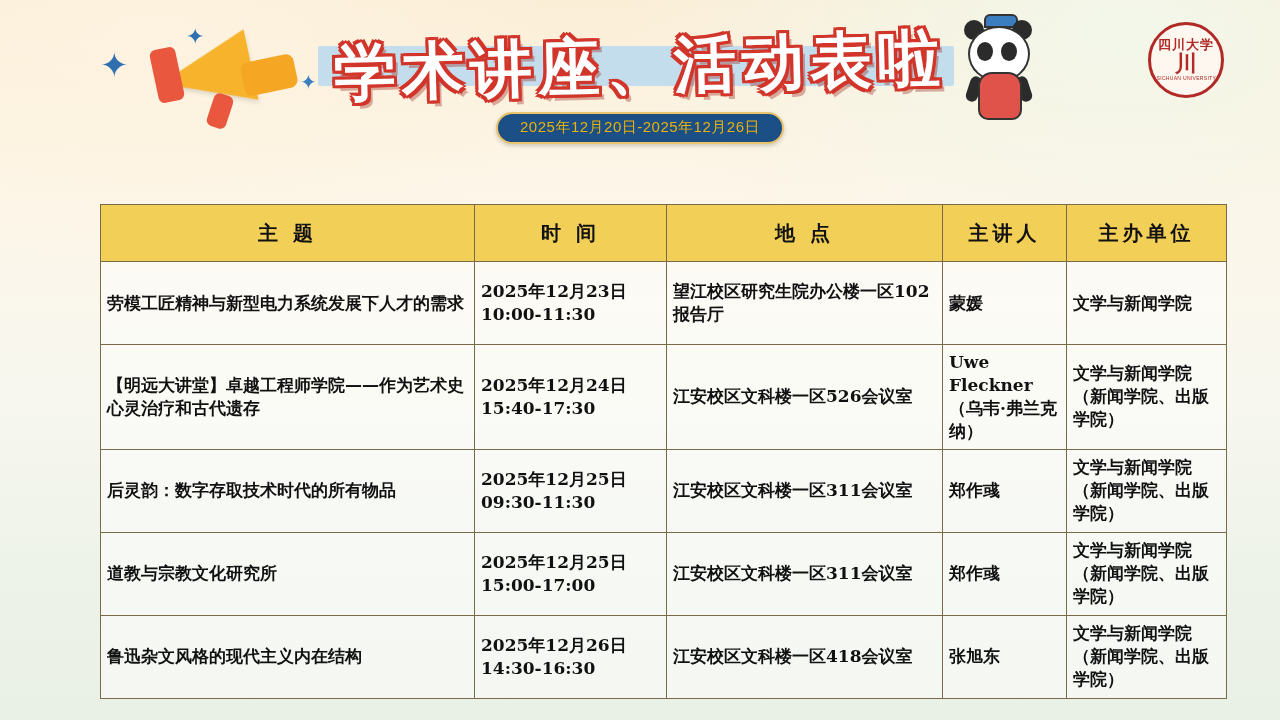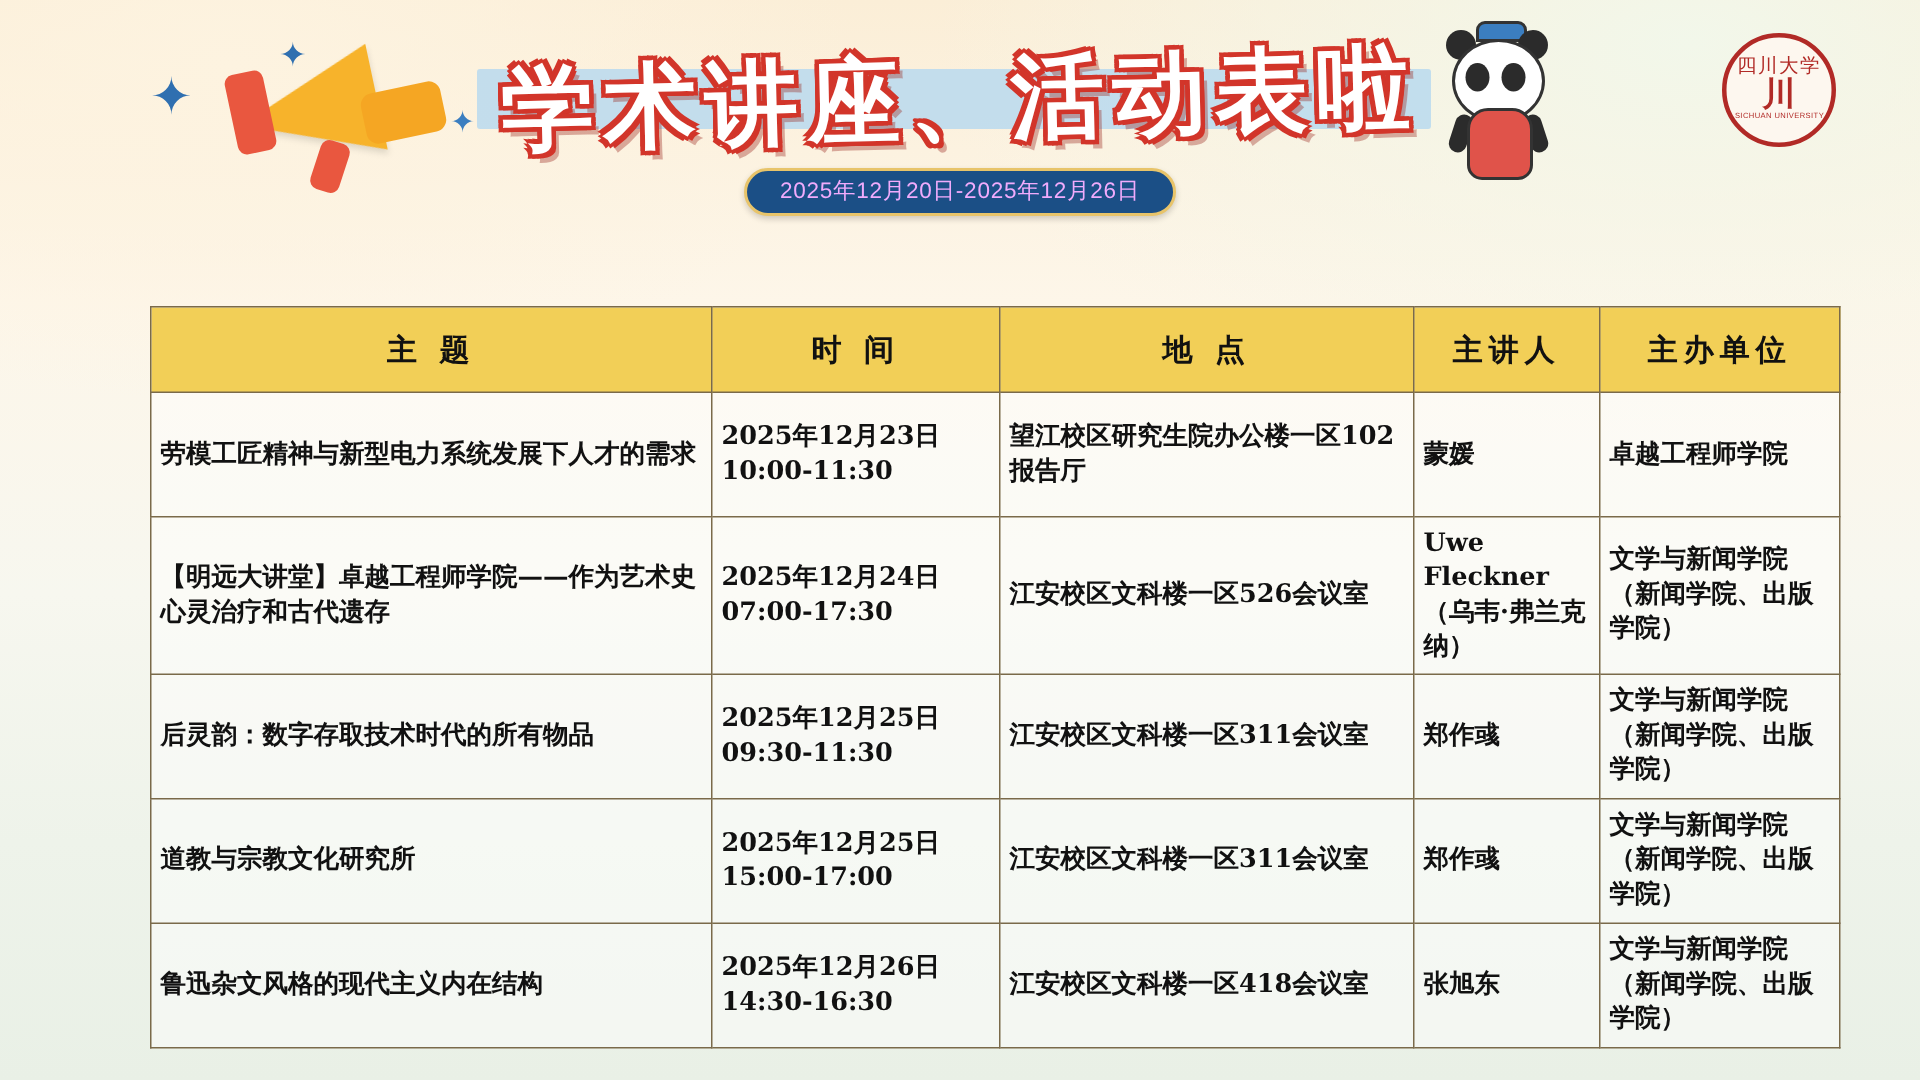--- a/index.html
+++ b/index.html
@@ -54,21 +54,21 @@
       -3px -3px 0 #d2352a, 3px -3px 0 #d2352a, -3px 3px 0 #d2352a, 3px 3px 0 #d2352a,
       5px 6px 0 rgba(150,30,20,.35);
     transform: rotate(-1.4deg);
   }
   .date-pill {
     position: absolute;
     left: 50%;
     transform: translateX(-50%);
     top: 112px;
     background: #1b4f86;
-    color: #f0abfc;
+    color: #eab308;
     border: 2px solid #e8c46a;
     border-radius: 16px;
     padding: 4px 22px 5px;
     font-size: 15px;
     letter-spacing: .5px;
     white-space: nowrap;
     box-shadow: 0 2px 4px rgba(0,0,0,.18);
   }
 
   
@@ -204,21 +204,21 @@
     display: flex;
     flex-direction: column;
     align-items: center;
     justify-content: center;
     text-align: center;
     line-height: 1.05;
   }
   .uni-logo .cn {
     font-family: "DejaVu Serif", "Liberation Serif", serif;
     font-size: 13px;
-    font-weight: normal;
+    font-weight: bold;
     letter-spacing: 1px;
   }
   .uni-logo .glyph {
     font-family: "DejaVu Serif", "Liberation Serif", serif;
     font-size: 22px;
     font-weight: bold;
     margin: 1px 0;
   }
   .uni-logo .en {
     font-size: 5.5px;
@@ -342,26 +342,26 @@
           <th>主办单位</th>
         </tr>
       </thead>
       <tbody>
         <tr>
           <td class="topic">劳模工匠精神与新型电力系统发展下人才的需求</td>
           <td class="time">2025年12月23日
 10:00-11:30</td>
           <td class="place">望江校区研究生院办公楼一区102报告厅</td>
           <td class="speaker">蒙媛</td>
-          <td class="host">卓越工程师学院</td>
+          <td class="host">文学与新闻学院</td>
         </tr>
         <tr>
           <td class="topic">【明远大讲堂】卓越工程师学院——作为艺术史心灵治疗和古代遗存</td>
           <td class="time">2025年12月24日
-07:00-17:30</td>
+15:40-17:30</td>
           <td class="place">江安校区文科楼一区526会议室</td>
           <td class="speaker">Uwe Fleckner
 （乌韦·弗兰克纳）</td>
           <td class="host">文学与新闻学院（新闻学院、出版学院）</td>
         </tr>
         <tr>
           <td class="topic">后灵韵：数字存取技术时代的所有物品</td>
           <td class="time">2025年12月25日
 09:30-11:30</td>
           <td class="place">江安校区文科楼一区311会议室</td>

